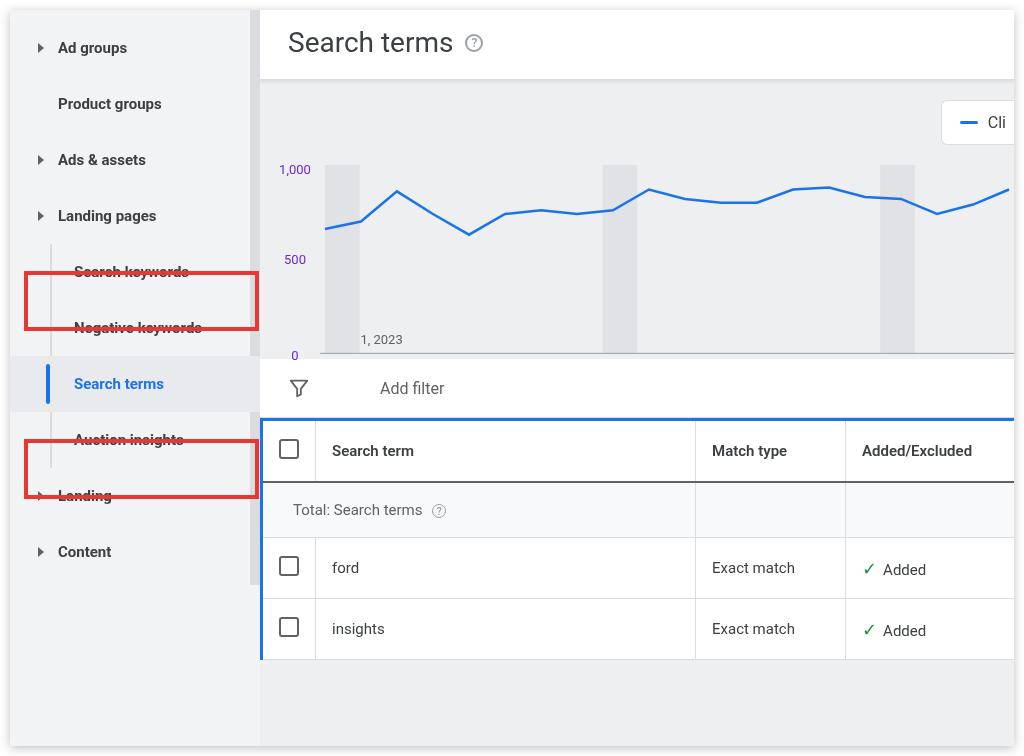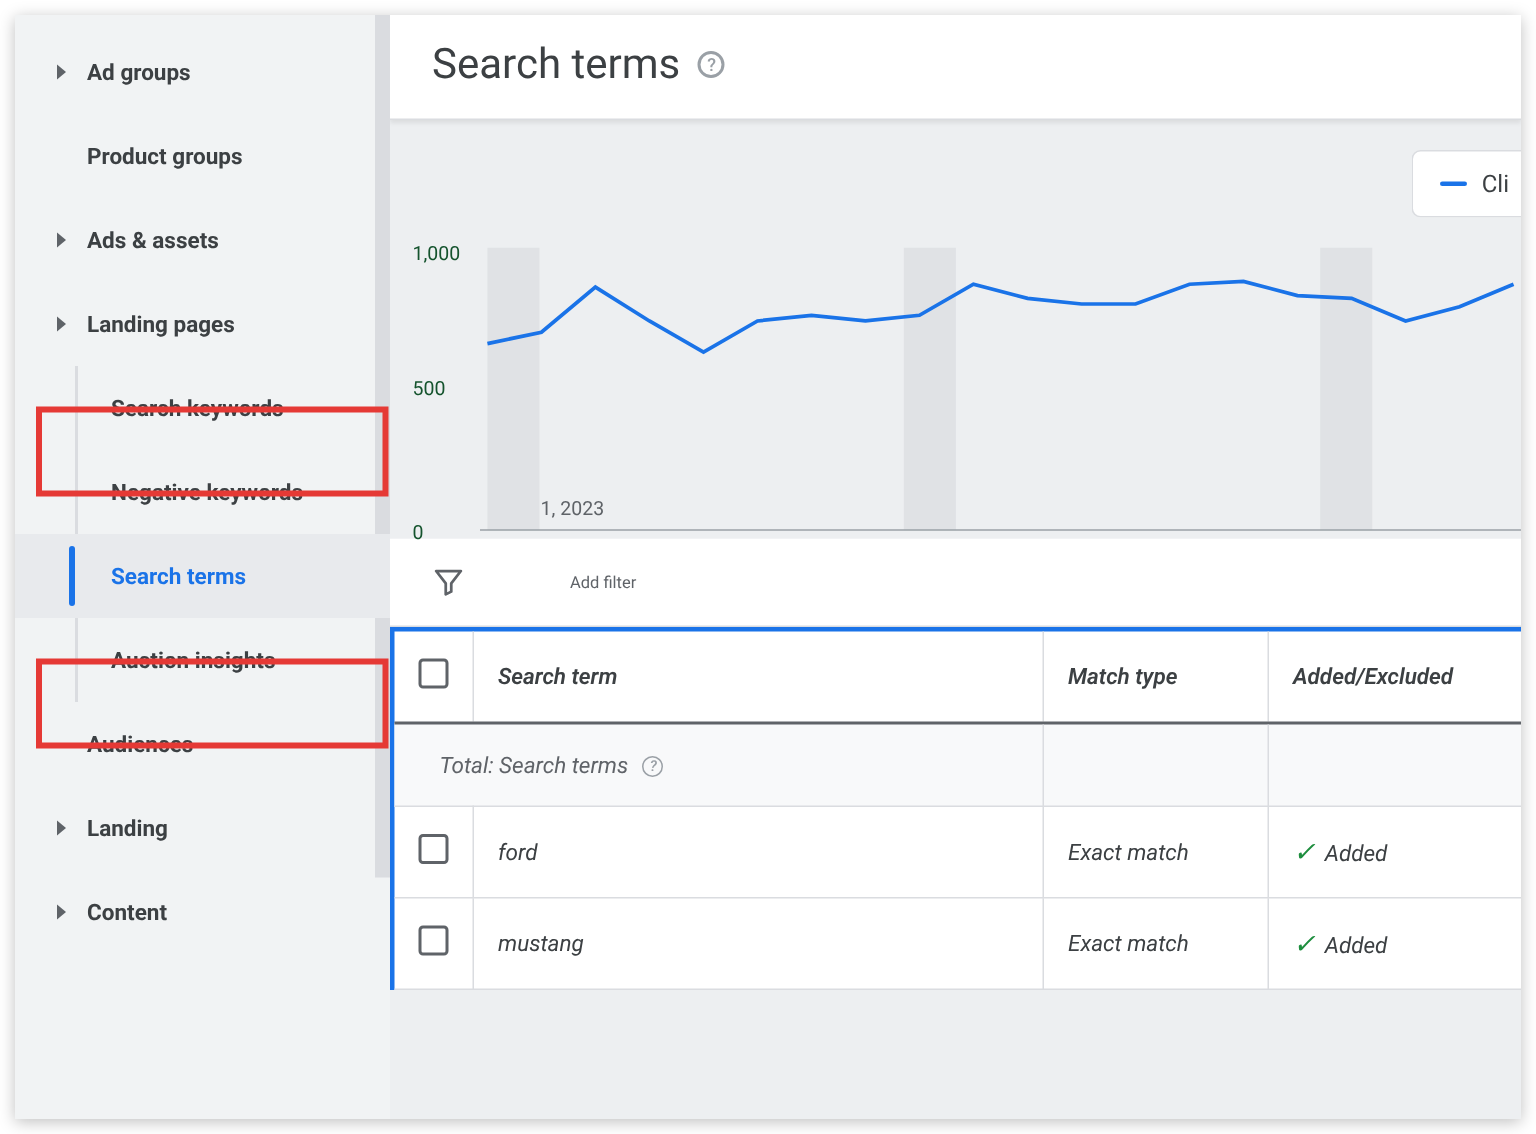--- a/index.html
+++ b/index.html
@@ -159,55 +159,54 @@
     position: absolute;
     left: 60px;
     top: 85px;
     right: 0;
     bottom: 30px;
   }
   .y-label {
     position: absolute;
     right: calc(100% - 55px);
     font-size: 13px;
-    color: #14532d;
-    text-align: left;
+    color: #6d28d9;
+    text-align: center;
     width: 40px;
   }
   .x-label {
     position: absolute;
     bottom: 12px;
     left: 77px;
     font-size: 13px;
     color: #5f6368;
   }
   .filter-bar {
     background: #fff;
     display: flex;
     align-items: center;
     padding: 18px 28px;
     gap: 70px;
     border-bottom: 1px solid #dadce0;
   }
   .filter-icon-svg { width: 22px; height: 22px; fill: #5f6368; }
-  .add-filter { color: #5f6368; font-size: 11px; cursor: pointer; }
+  .add-filter { color: #5f6368; font-size: 16px; cursor: pointer; }
   .table-wrap {
     background: #fff;
     border-top: 3px solid #1a73e8;
     border-left: 3px solid #1a73e8;
   }
   table { width: 100%; border-collapse: collapse; }
   th, td {
     text-align: left;
     padding: 18px 16px;
     font-size: 15px;
     color: #3c4043;
     border-bottom: 1px solid #dadce0;
     border-right: 1px solid #dadce0;
-    font-style: italic;
   }
   th { font-weight: 600; border-bottom: 2px solid #5f6368; }
   th:last-child, td:last-child { border-right: none; }
   .col-check { width: 50px; text-align: center; }
   .col-term { width: 380px; }
   .col-match { width: 150px; }
   .checkbox {
     width: 20px; height: 20px;
     border: 2px solid #5f6368;
     border-radius: 3px;
@@ -253,23 +252,20 @@
       <div class="sidebar-item sub">
         <span>Negative keywords</span>
       </div>
       <div class="sidebar-item sub active">
         <div class="active-bar"></div>
         <span>Search terms</span>
       </div>
       <div class="sidebar-item sub">
         <span>Auction insights</span>
       </div>
-    </div>
-    <div class="sidebar-item">
-      <span>Audiences</span>
     </div>
     <div class="sidebar-item">
       <span class="caret right"></span>
       <span>Landing</span>
     </div>
     <div class="sidebar-item">
       <span class="caret right"></span>
       <span>Content</span>
     </div>
 
@@ -330,21 +326,21 @@
               <td></td>
           </tr>
           <tr>
             <td class="col-check"><span class="checkbox"></span></td>
             <td>ford</td>
             <td>Exact match</td>
             <td><span class="check-mark">✓</span><span>Added</span></td>
           </tr>
           <tr>
             <td class="col-check"><span class="checkbox"></span></td>
-            <td>mustang</td>
+            <td>insights</td>
             <td>Exact match</td>
             <td><span class="check-mark">✓</span><span>Added</span></td>
           </tr>
         </tbody>
       </table>
     </div>
   </div>
 </div>
 
 </body></html>

